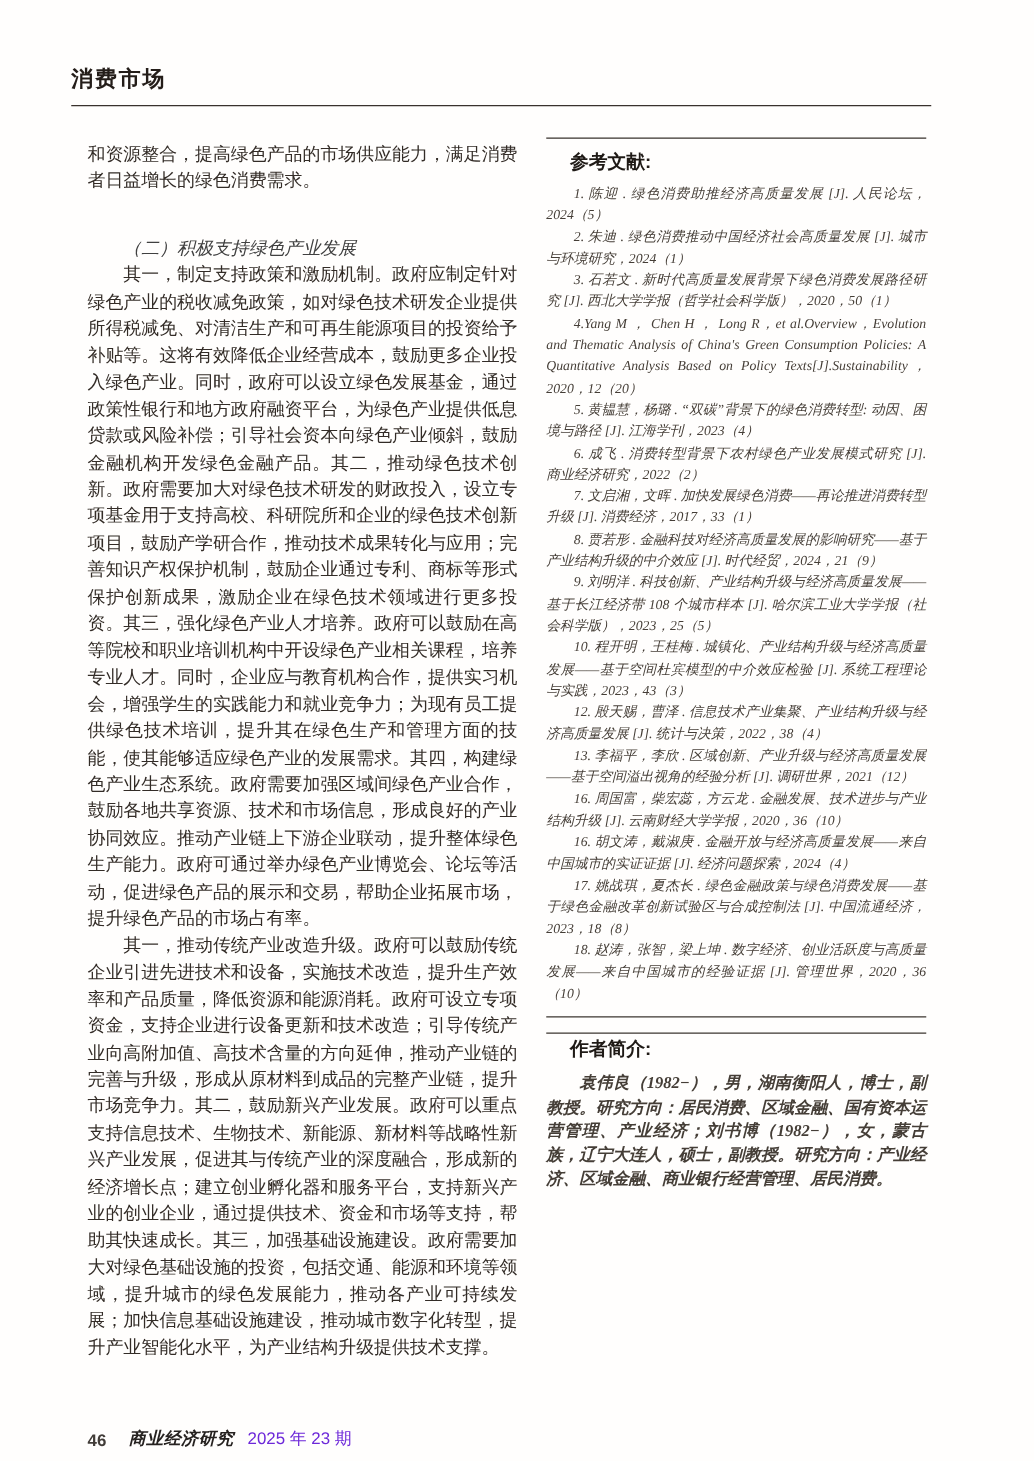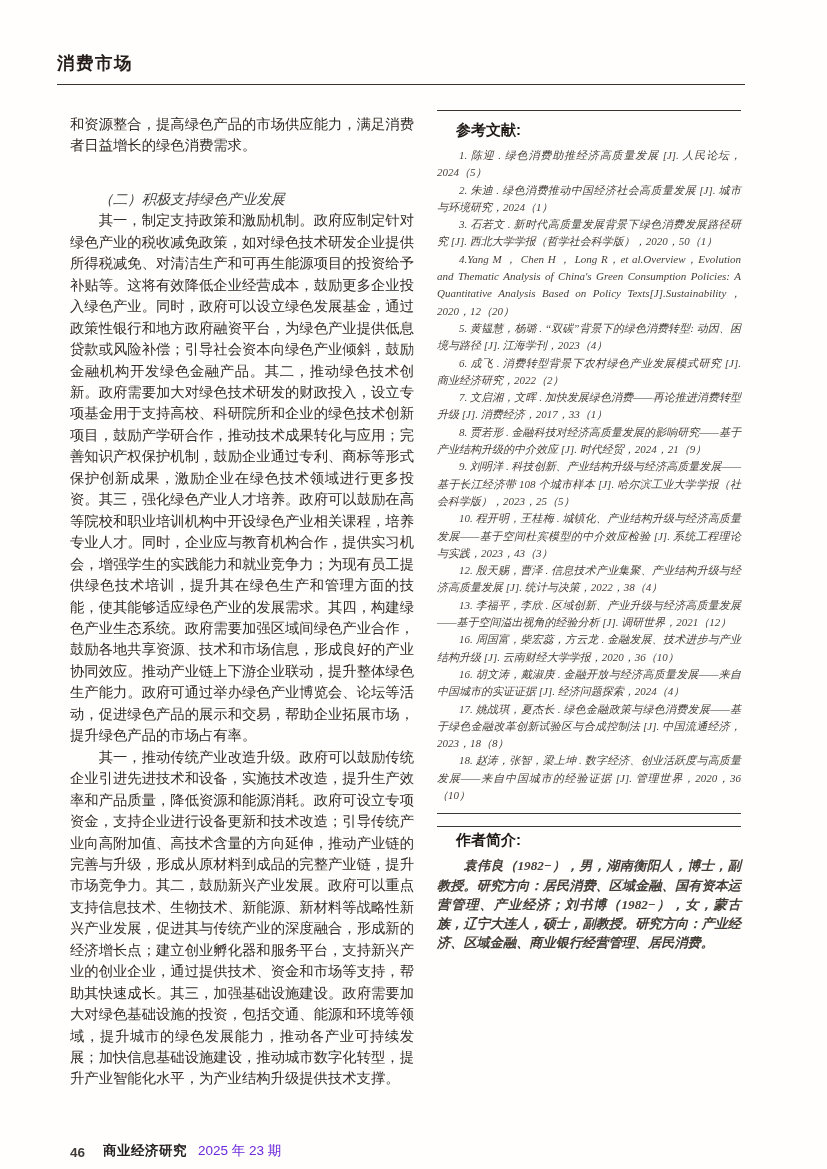--- a/index.html
+++ b/index.html
@@ -73,21 +73,21 @@
   }
 
   
   .footer{
     position:absolute;left:70px;top:1142px;
     font-family:"Liberation Sans","DejaVu Sans",sans-serif;
     font-size:13.5px;color:#3a3632;
     display:flex;align-items:flex-end;
   }
   .footer .page-num{font-weight:bold;color:#413c38;}
-  .footer .journal{font-weight:bold;color:#262220;margin-left:18px;letter-spacing:0.5px;}
+  .footer .journal{font-weight:bold;color:#262220;margin-left:18px;letter-spacing:0.5px;font-style:italic;}
   .footer .issue{margin-left:11px;color:#6d28d9;}
 </style>
 </head>
 <body>
 
 <div class="page">
 
   <h1 class="section-label">消费市场</h1>
   <div class="header-rule"></div>
 

